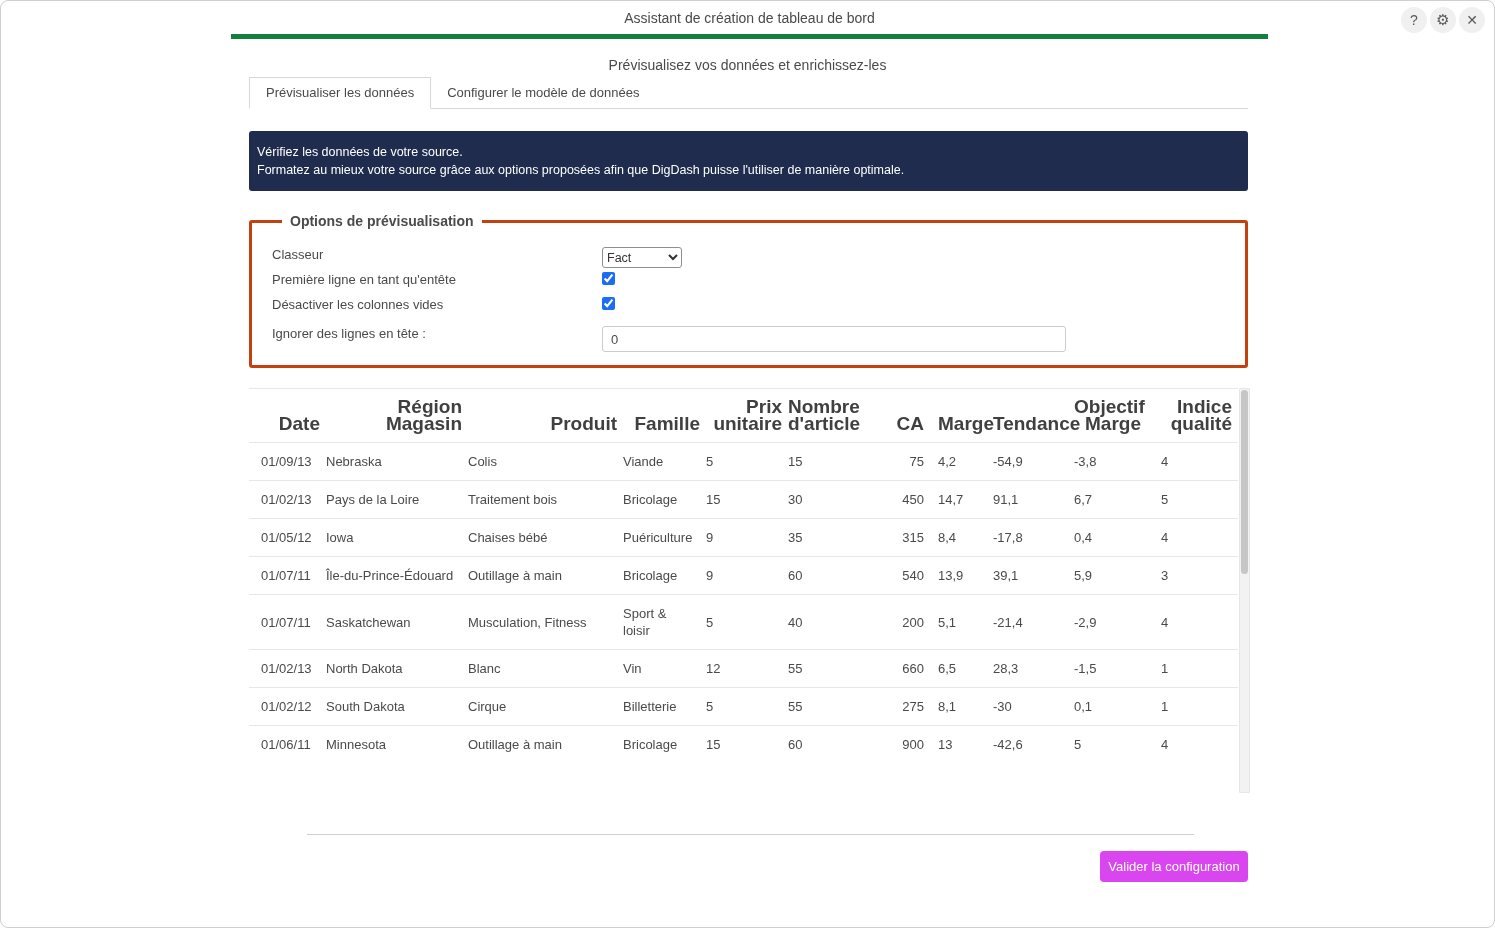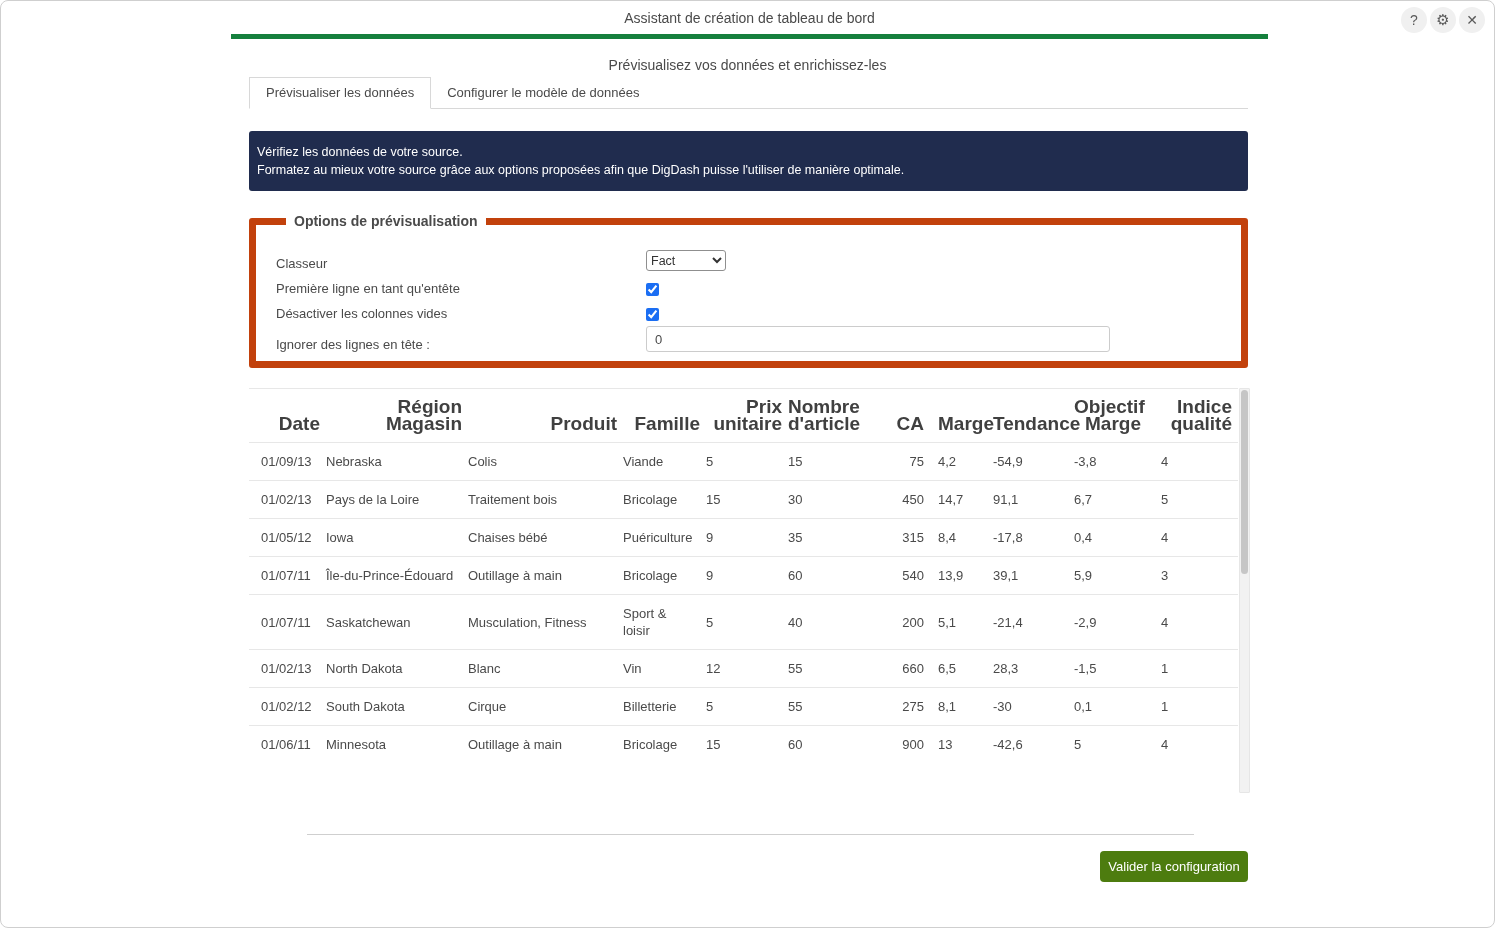--- a/index.html
+++ b/index.html
@@ -49,26 +49,26 @@
   }
   
   .notice {
     position:absolute; top:130px; left:0; width:100%; height:60px;
     background:#202c4e; border-radius:3px; color:#fff;
     padding:12px 8px; font-size:12.5px; line-height:18px;
   }
   
   fieldset.options {
     position:absolute; top:212px; left:0; width:100%; height:155px;
-    border:7px solid #c2410c; border-radius:3px; padding:18px 0 0 20px;
+    border:3px solid #c2410c; border-radius:3px; padding:18px 0 0 20px;
   }
   fieldset.options legend {
     margin-left:10px; padding:0 8px; font-size:14px; font-weight:bold; color:#4a4a4a;
   }
-  .opt-row { display:flex; align-items:flex-end; min-height:24px; margin-bottom:1px;gap:40px; }
+  .opt-row { display:flex; align-items:flex-start; min-height:24px; margin-bottom:1px; }
   .opt-label { flex:0 0 330px; font-size:13px; color:#4a4a4a; }
   select.classeur {
     width:80px; height:21px; font-size:12.5px; color:#333;
     border:1px solid #8f8f8f; border-radius:3px; background:#fff;
     font-family:"Liberation Sans","DejaVu Sans",sans-serif;
   }
   input[type="checkbox"] { width:13px; height:13px; accent-color:#1b6ef3; margin:0; }
   input.skip-lines {
     width:464px; height:26px; border:1px solid #ccc; border-radius:3px;
     padding:0 8px; font-size:13px; color:#4a4a4a;
@@ -102,21 +102,21 @@
     position:absolute; top:1px; left:1px; width:7px; height:184px;
     background:#c6c6c6; border-radius:5px;
   }
   
   .divider {
     position:absolute; top:833px; left:58px; width:887px;
     border-top:1px solid #cfcfcf;
   }
   .validate-btn {
     position:absolute; top:850px; right:0; width:148px; height:31px;
-    background:#4d7c0f; color:#fff; border:none; border-radius:4px;
+    background:#d946ef; color:#fff; border:none; border-radius:4px;
     font-size:13px; display:flex; align-items:center; justify-content:center;
     cursor:pointer; font-family:"Liberation Sans","DejaVu Sans",sans-serif;
   }
 </style>
 </head>
 <body>
 
 <div class="window">
 
   <div class="titlebar">

